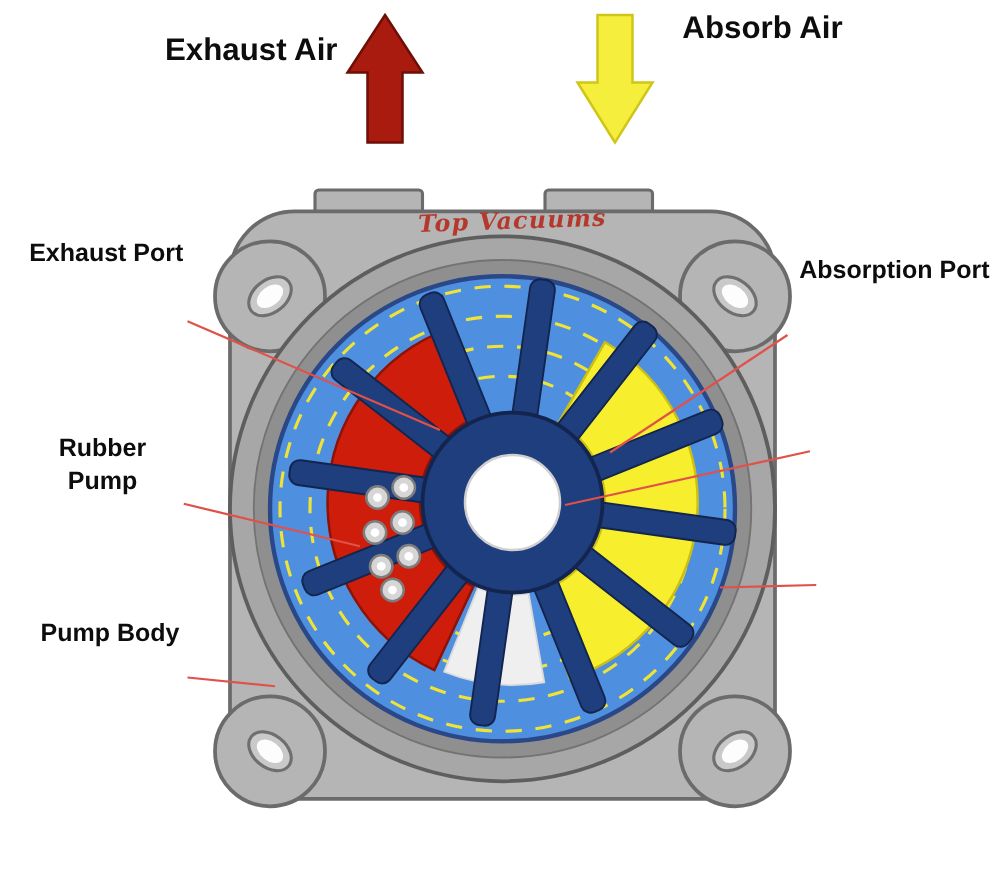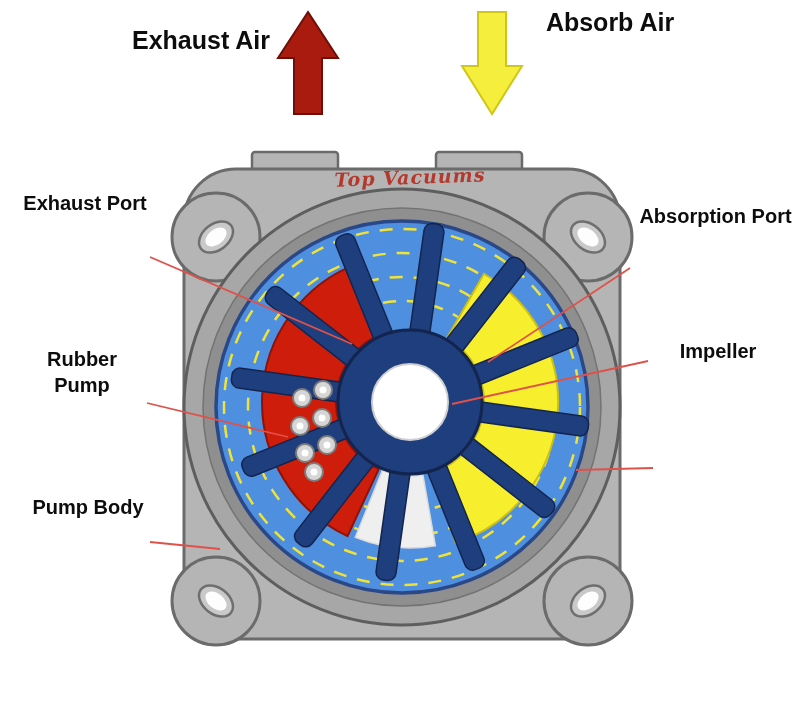--- a/index.html
+++ b/index.html
@@ -147,16 +147,15 @@
   </svg>
 
   <div class="flow-label" style="left:126px; top:24px; width:150px;">Exhaust Air</div>
   <div class="flow-label" style="left:545px; top:6px; width:130px;">Absorb Air</div>
 
   <div class="watermark" style="color: rgb(181, 56, 44);">Top Vacuums</div>
 
   <div class="callout" style="left:15px; top:190px; width:140px;">Exhaust Port</div>
   <div class="callout" style="left:628px; top:203px; width:175px;">Absorption Port</div>
   <div class="callout" style="left:17px; top:346px; width:130px;">Rubber Pump</div>
-  <div class="callout" style="left:648px; top:338px; width:140px;">Impeller</div>
   <div class="callout" style="left:28px; top:494px; width:120px;">Pump Body</div>
 
 </div>
 
 </body></html>

